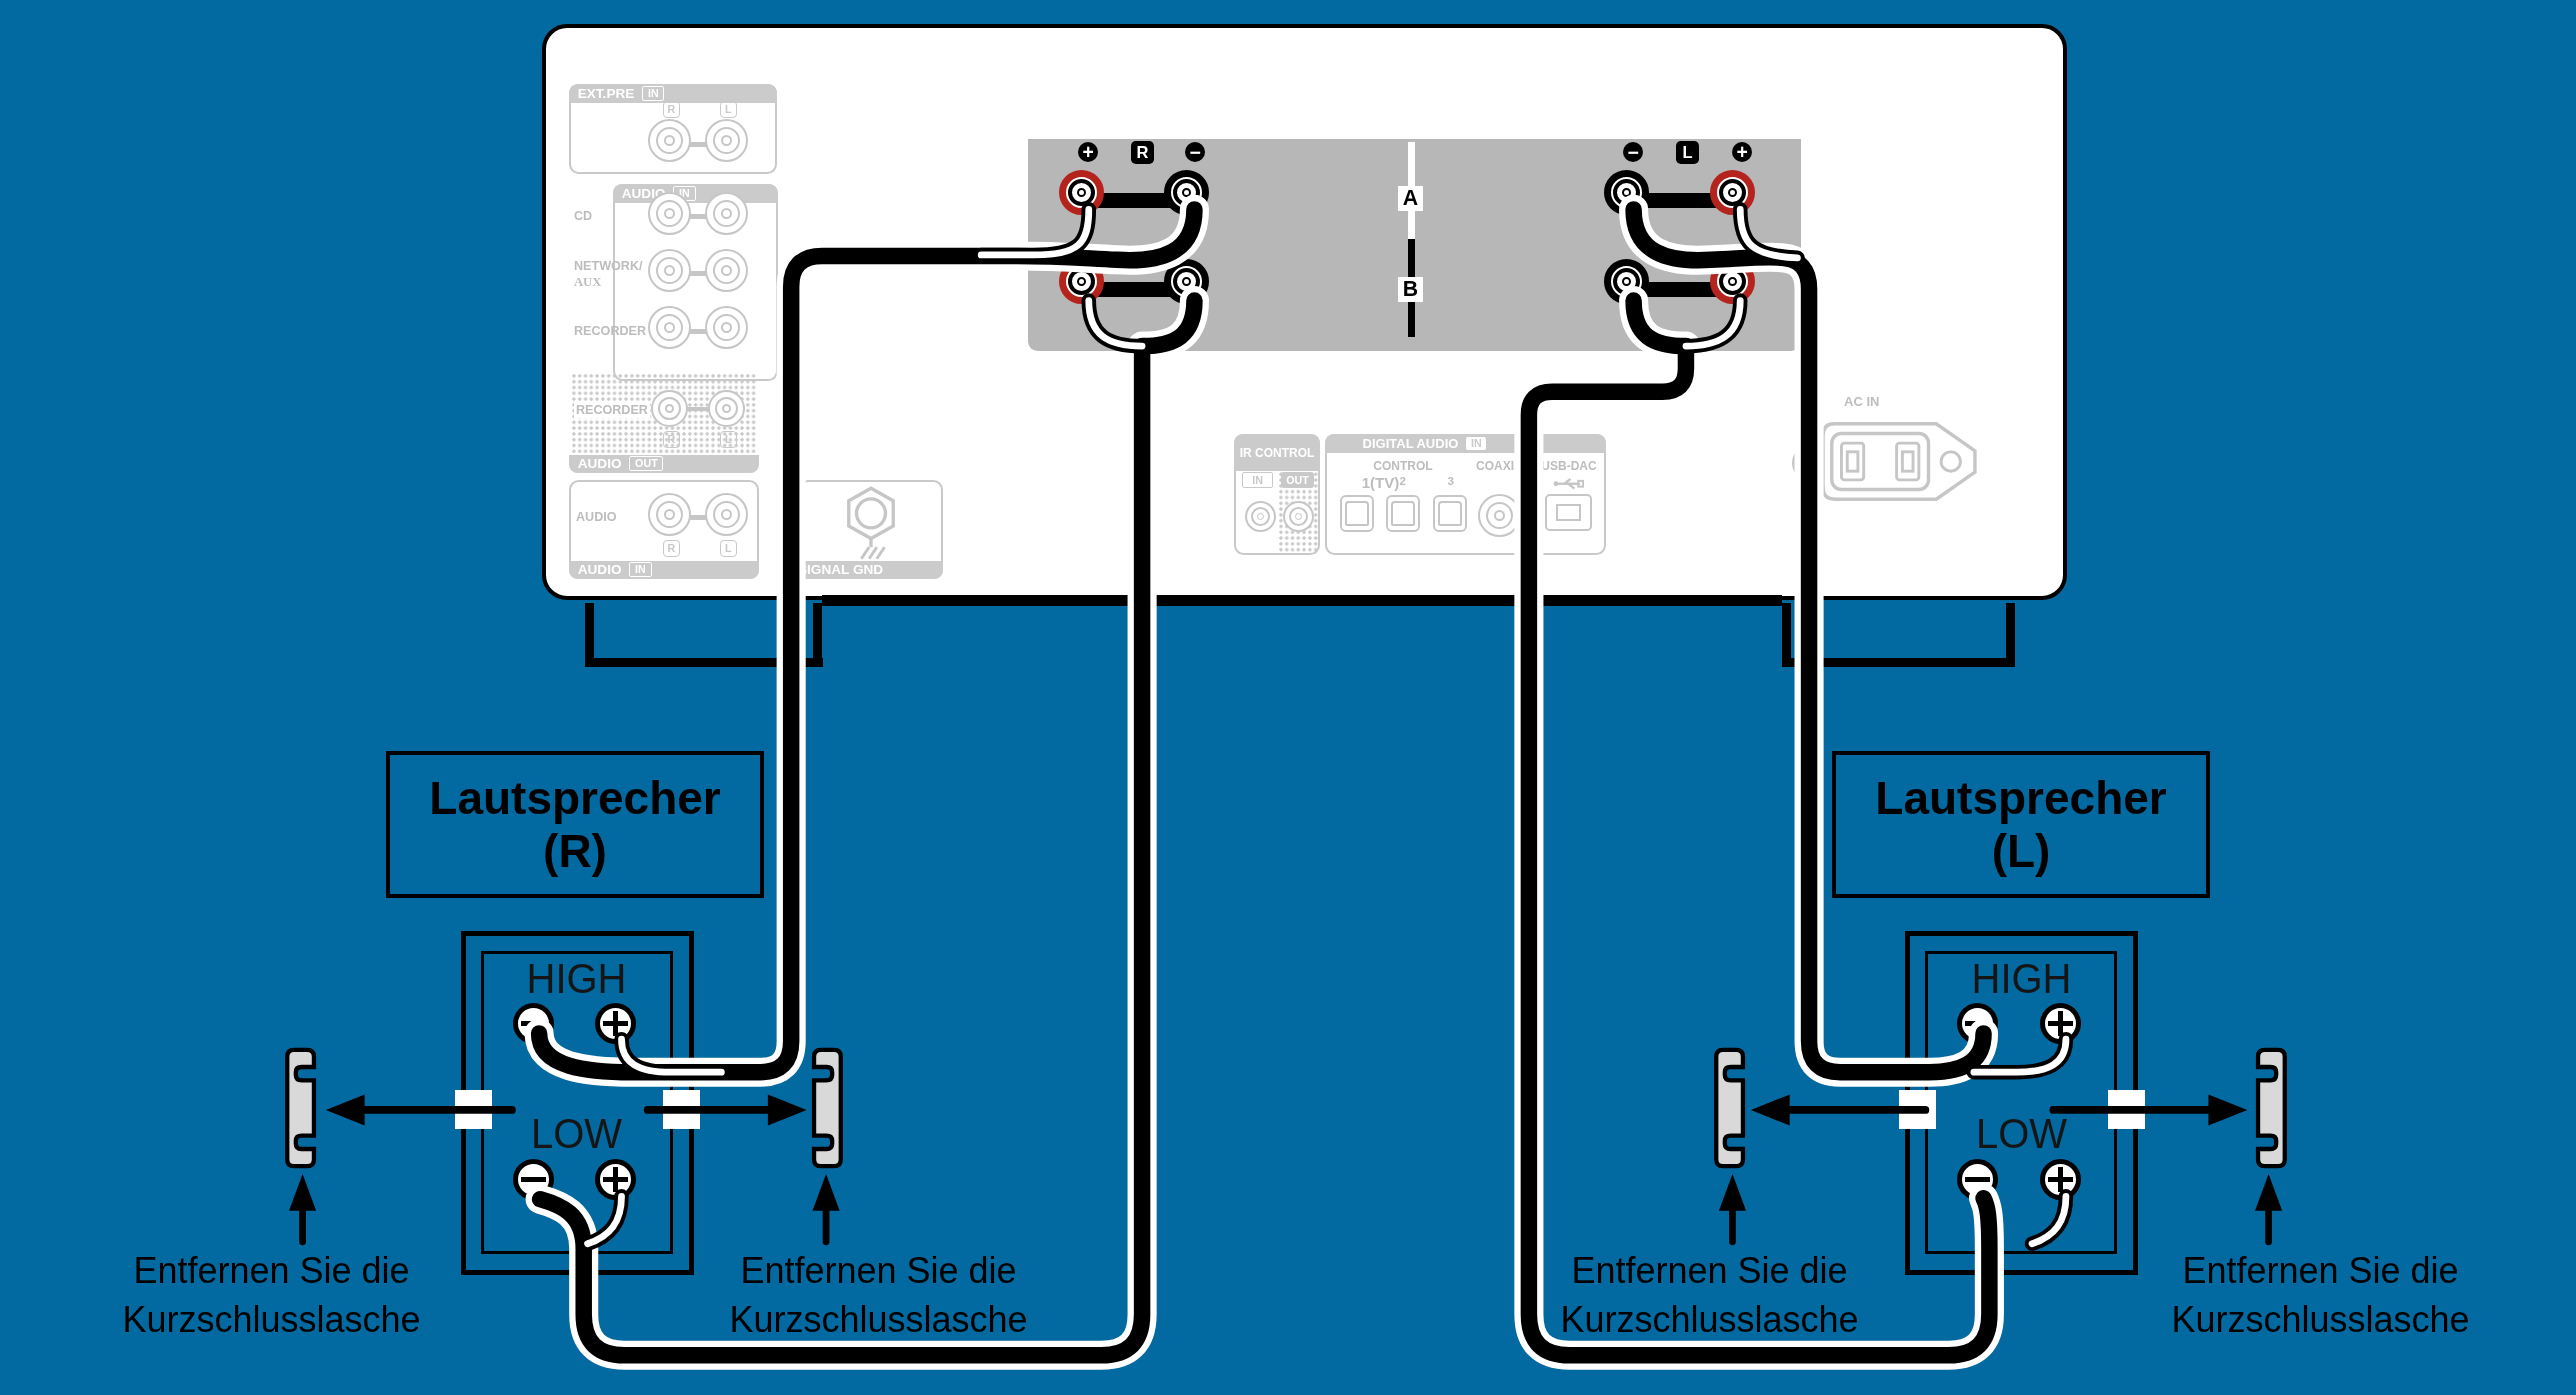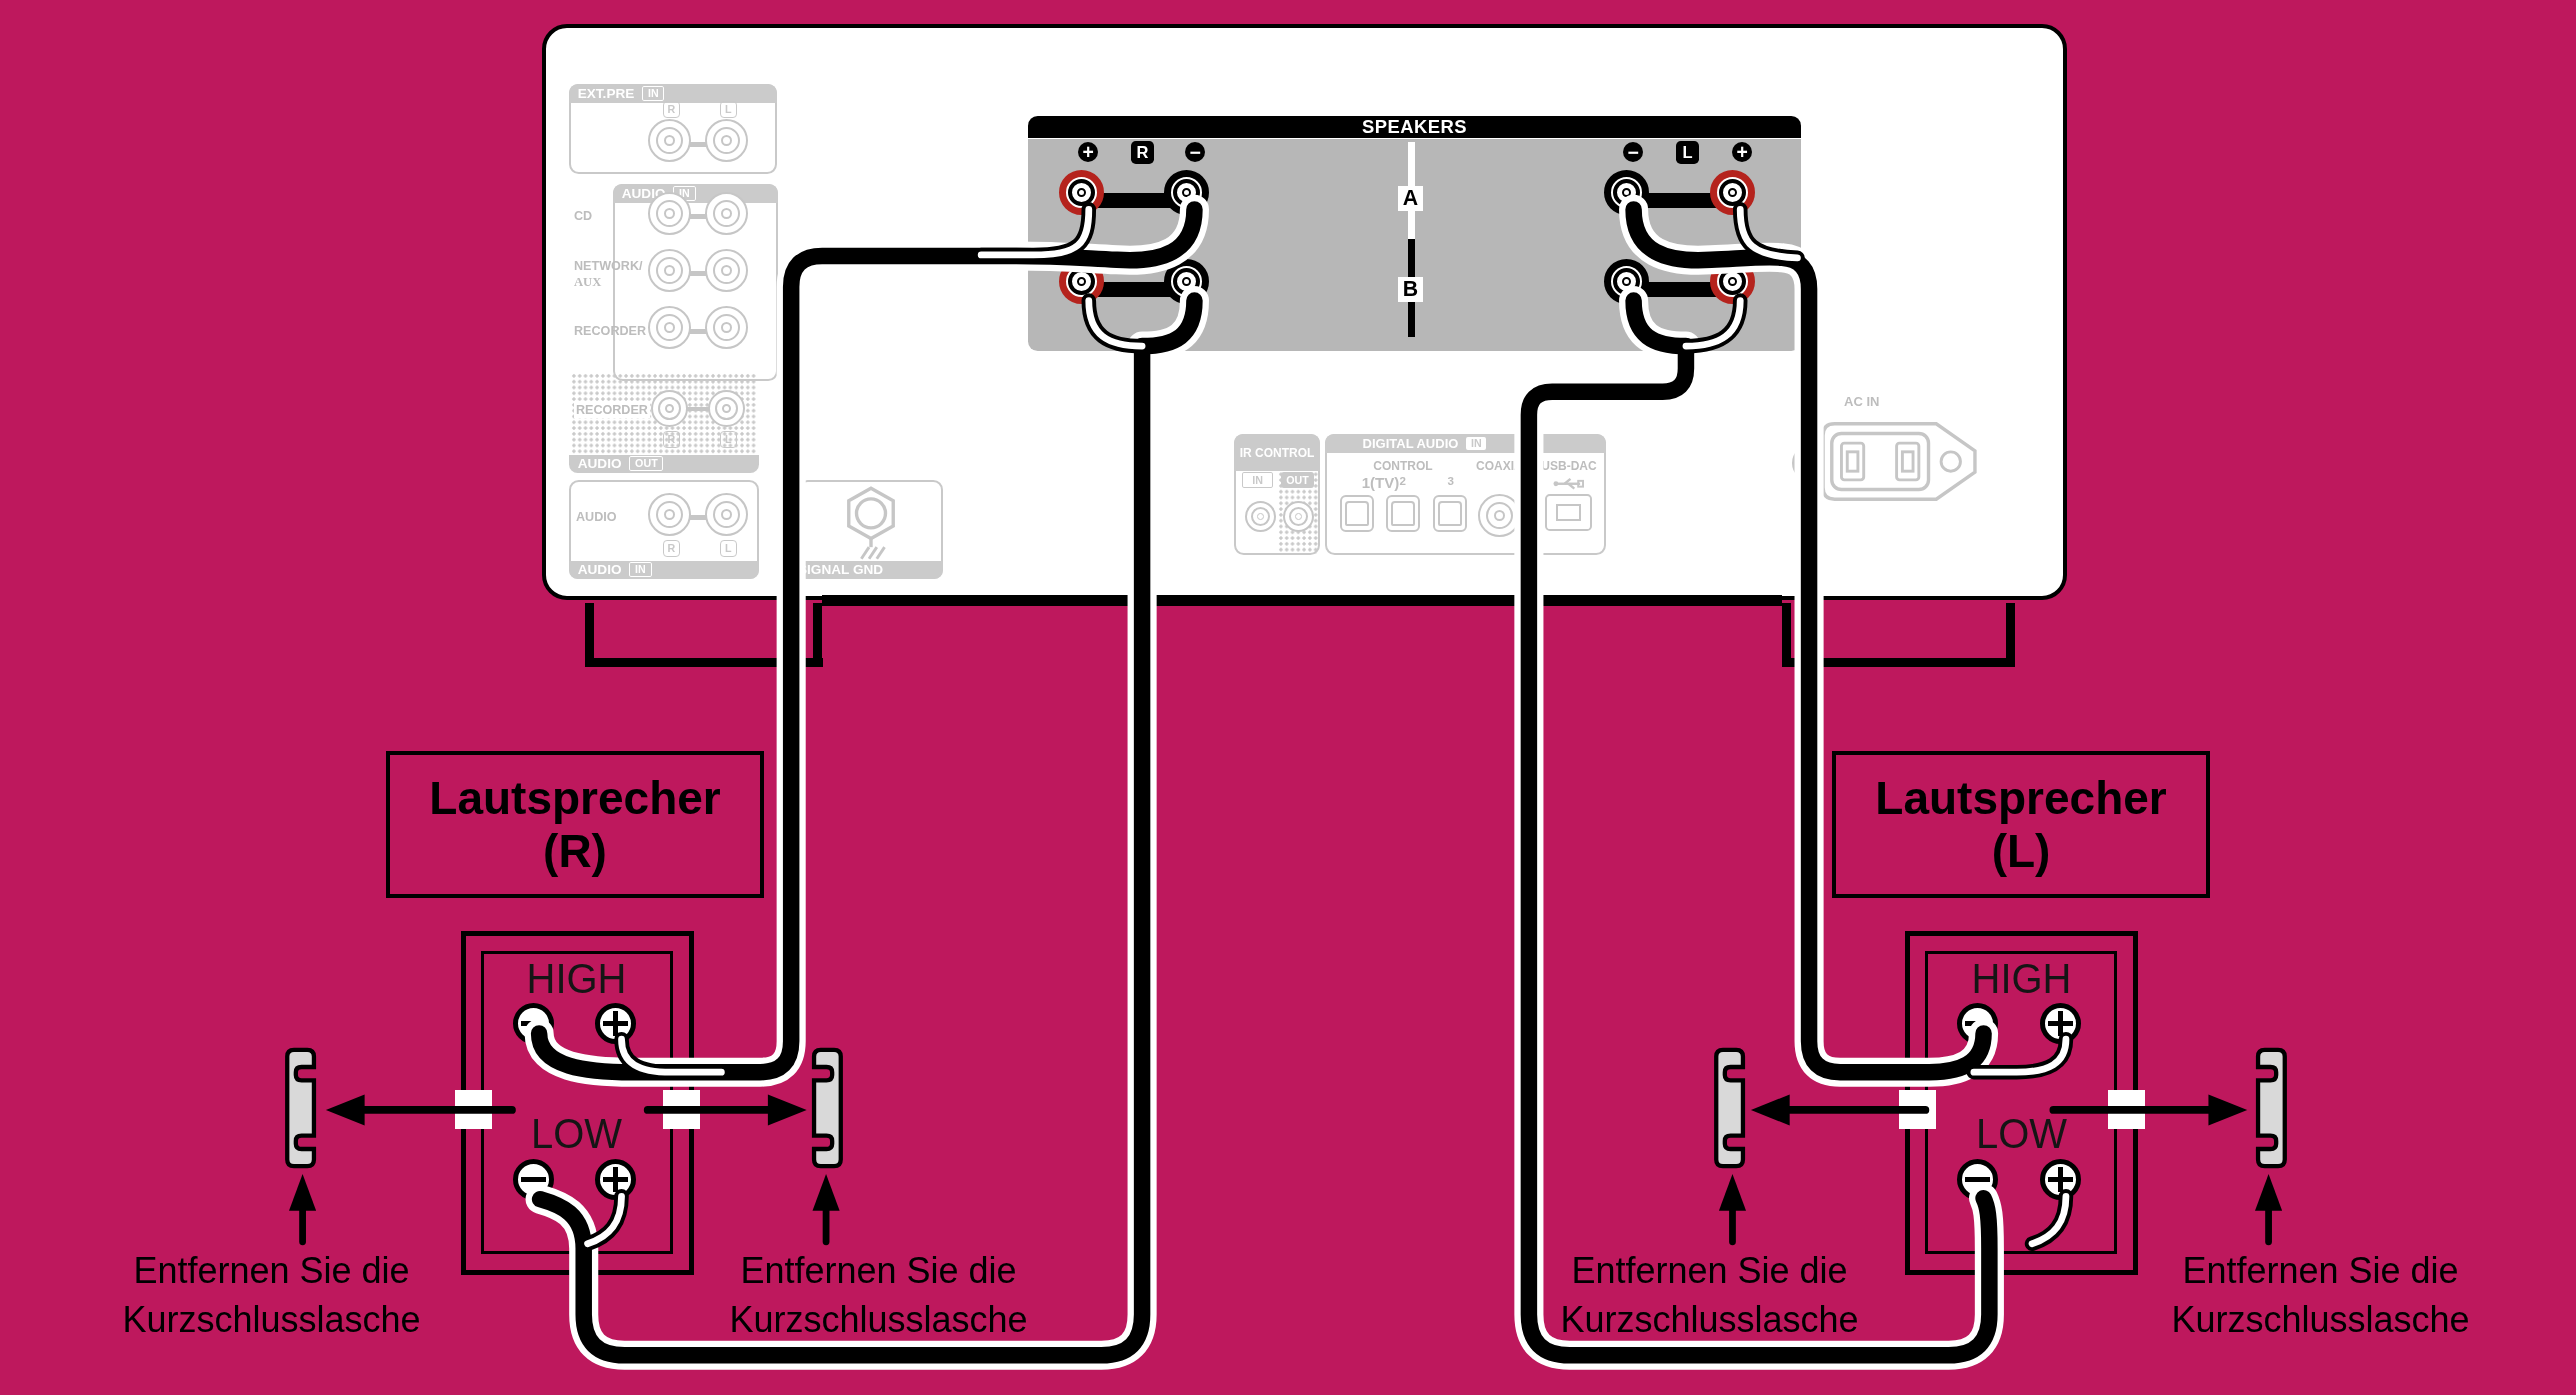--- a/index.html
+++ b/index.html
@@ -1,16 +1,16 @@
 <!DOCTYPE html>
 <html><head>
 <meta charset="utf-8">
 <style>
   html,body{margin:0;padding:0;background:#fff;}
-  .canvas{position:relative;width:2576px;height:1395px;background:#be185d;overflow:hidden;
+  .canvas{position:relative;width:2576px;height:1395px;background:#0369a1;overflow:hidden;
           font-family:"Liberation Sans",sans-serif;}
   .abs{position:absolute;box-sizing:border-box;}
   
   .amp{border:4.8px solid #000;border-radius:25px;background:#fff;}
   
   .secbox{border:2.4px solid #c9c9c9;border-radius:9.7px;}
   .band{background:#cbcbcb;color:#fff;font-weight:bold;display:flex;align-items:center;gap:7.8px;}
   .wbadge{border:1.9px solid #fff;color:#fff;font-weight:bold;font-size:10.7px;line-height:1;
           padding:1px 4.8px;border-radius:1.9px;}
   .graylab{color:#bdbdbd;font-weight:bold;}
@@ -187,23 +187,20 @@
     <circle cx="30" cy="31" r="15" fill="#fff" stroke="#c6c6c6" stroke-width="3.5"></circle>
     <line x1="30" y1="57" x2="30" y2="66" stroke="#c6c6c6" stroke-width="3.5"></line>
     <line x1="20" y1="78" x2="28" y2="66" stroke="#c6c6c6" stroke-width="3"></line>
     <line x1="28" y1="78" x2="36" y2="66" stroke="#c6c6c6" stroke-width="3"></line>
     <line x1="36" y1="78" x2="44" y2="66" stroke="#c6c6c6" stroke-width="3"></line>
   </svg>
   <div class="abs band" style="left:798px;top:561px;width:145px;height:17.5px;border-radius:0 0 8.7px 8.7px;justify-content:flex-start;font-size:13.6px;">
     <span>SIGNAL GND</span>
   </div>
 
-  <div class="abs spkhdr" style="left:1028px;top:116px;width:773px;height:22px;font-size:18.4px;">
-    <span>SPEAKERS</span>
-  </div>
   <div class="abs spkbody" style="left:1028px;top:139px;width:773px;height:212px;"></div>
 
   <div class="abs sym" style="left:1078px;top:142px;">+</div>
   <div class="abs chbadge" style="left:1131px;top:141px;">R</div>
   <div class="abs sym" style="left:1185px;top:142px;">−</div>
 
   <div class="abs sym" style="left:1623px;top:142px;">−</div>
   <div class="abs chbadge" style="left:1676px;top:141px;">L</div>
   <div class="abs sym" style="left:1732px;top:142px;">+</div>
 

